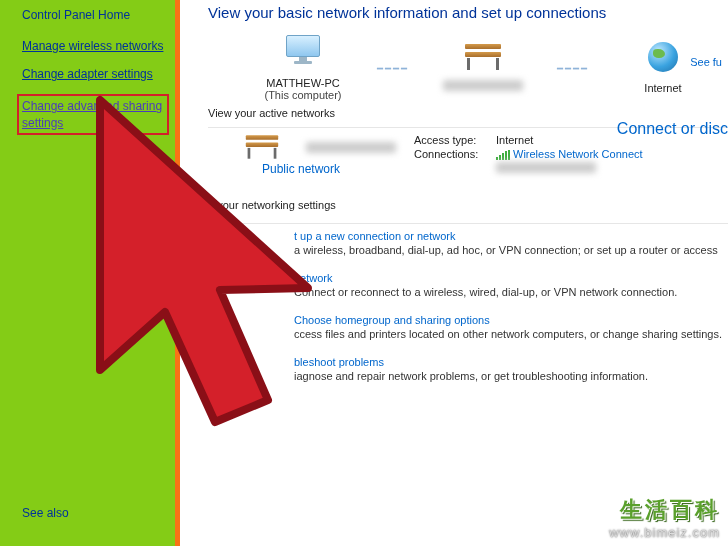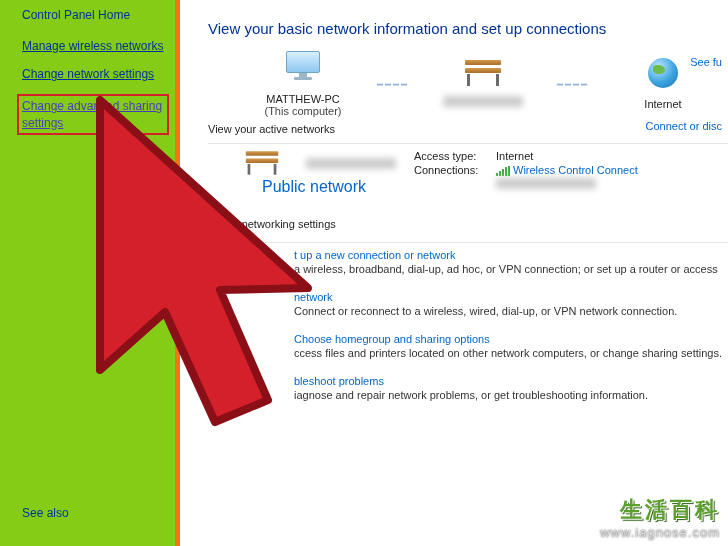--- a/index.html
+++ b/index.html
@@ -44,21 +44,21 @@
     margin-right: -4px;
   }
   .spacer { flex: 1; }
   .see-also {
     color: #003399;
     font-size: 12px;
     margin-bottom: 18px;
   }
   .main {
     flex: 1;
-    padding: 20px 0 0 28px;
+    padding: 4px 0 0 28px;
     position: relative;
     overflow: hidden;
   }
   .title {
     color: #003399;
     font-size: 15px;
     font-weight: 400;
     margin-bottom: 14px;
   }
   .map {
@@ -85,34 +85,34 @@
     font-size: 11px;
     cursor: pointer;
   }
   .section-label {
     font-size: 11px;
     color: #222;
     margin: 6px 0 8px 0;
   }
   .connect-or {
     position: absolute;
-    right: 6px;
+    right: 0;
     top: 120px;
     color: #0066cc;
-    font-size: 11px;
+    font-size: 16px;
     cursor: pointer;
   }
   .active-net {
     display: flex;
     gap: 18px;
     margin-left: 18px;
     margin-bottom: 22px;
   }
   .bench-block { width: 170px; }
-  .pubnet { color: #0066cc; font-size: 16px; margin-top: 2px; margin-left: 36px; cursor: pointer; }
+  .pubnet { color: #0066cc; font-size: 12px; margin-top: 2px; margin-left: 36px; cursor: pointer; }
   .conn-table { font-size: 11px; }
   .conn-table .row { display: flex; margin-bottom: 2px; align-items: center; }
   .conn-table .k { width: 82px; color: #222; }
   .conn-table .v { color: #222; }
   .conn-table .v.link { color: #0066cc; cursor: pointer; }
   .tasks { margin-top: 6px; margin-left: -6px; }
   .tasks .hdr {
     font-size: 11px;
     color: #222;
     margin-bottom: 12px;
@@ -180,21 +180,21 @@
   .wm .url{ font-size:13px; color:#ddd; letter-spacing:1px; text-shadow:0 0 2px #333;}
   hr.thin{ border:none; border-top:1px solid #e6e6e6; margin:4px 0 6px 0;}
 </style>
 </head>
 <body>
 
 <div class="layout">
   <div class="sidebar">
     <div class="cp-home">Control Panel Home</div>
     <div class="side-link">Manage wireless networks</div>
-    <div class="side-link">Change network settings</div>
+    <div class="side-link">Change adapter settings</div>
     <div class="side-link highlighted">Change advanced sharing settings</div>
     <div class="spacer"></div>
     <div class="see-also">See also</div>
   </div>
 
   <div class="main">
     <div class="title">View your basic network information and set up connections</div>
 
     <div class="map">
       <div class="map-node">
@@ -248,21 +248,21 @@
         </div>
         <div class="row">
           <div class="k">Connections:</div>
           <div class="v link">
             <span class="sig-icon">
                 <span></span>
                 <span></span>
                 <span></span>
                 <span></span>
                 <span></span>
-              </span><span>Wireless Control Connect</span>
+              </span><span>Wireless Network Connect</span>
           </div>
         </div>
         <div class="row">
             <div class="k"></div>
             <div class="v link"><span class="blur" style="width:100px"></span></div>
           </div>
       </div>
     </div>
 
     <div class="tasks">
@@ -295,14 +295,14 @@
            L 145 242
            L 195 352
            L 248 330
            L 200 220
            L 288 218
            Z" fill="#d4202a" stroke="#8a0f17" stroke-width="8" stroke-linejoin="round"></path>
 </svg>
 
 <div class="wm">
   <div class="cn">生活百科</div>
-  <div class="url">www.iagnose.com</div>
+  <div class="url">www.bimeiz.com</div>
 </div>
 
 </body></html>

